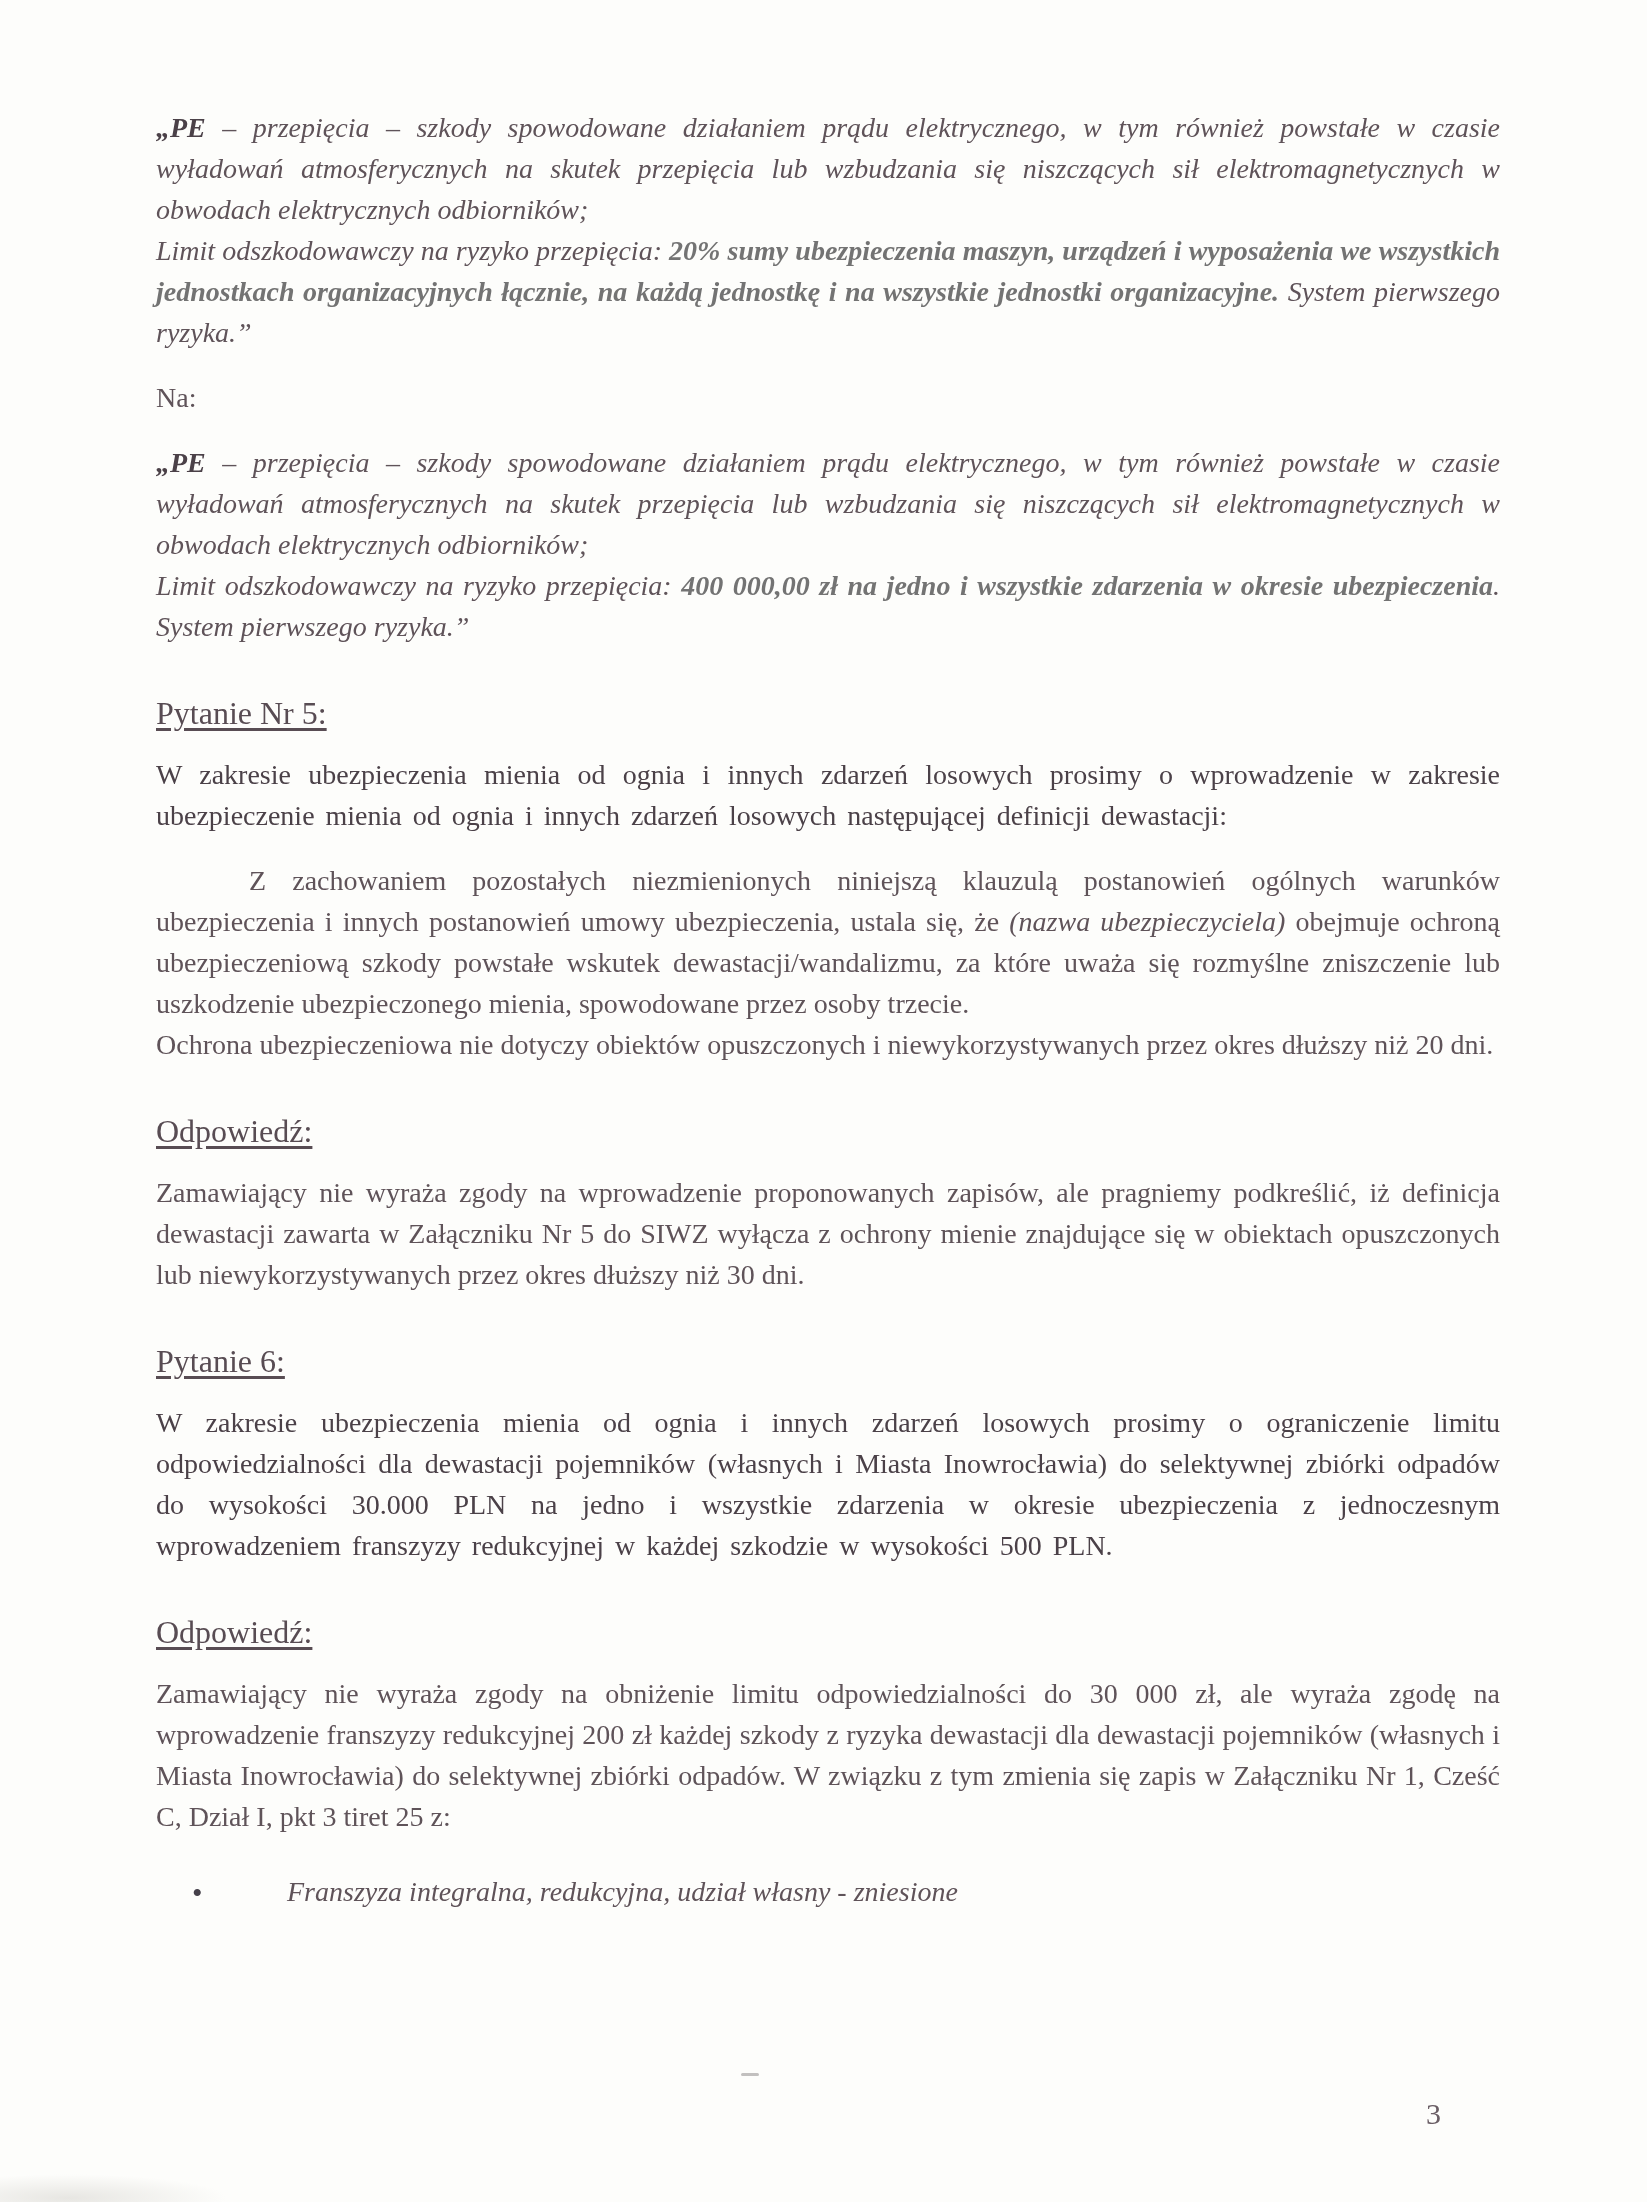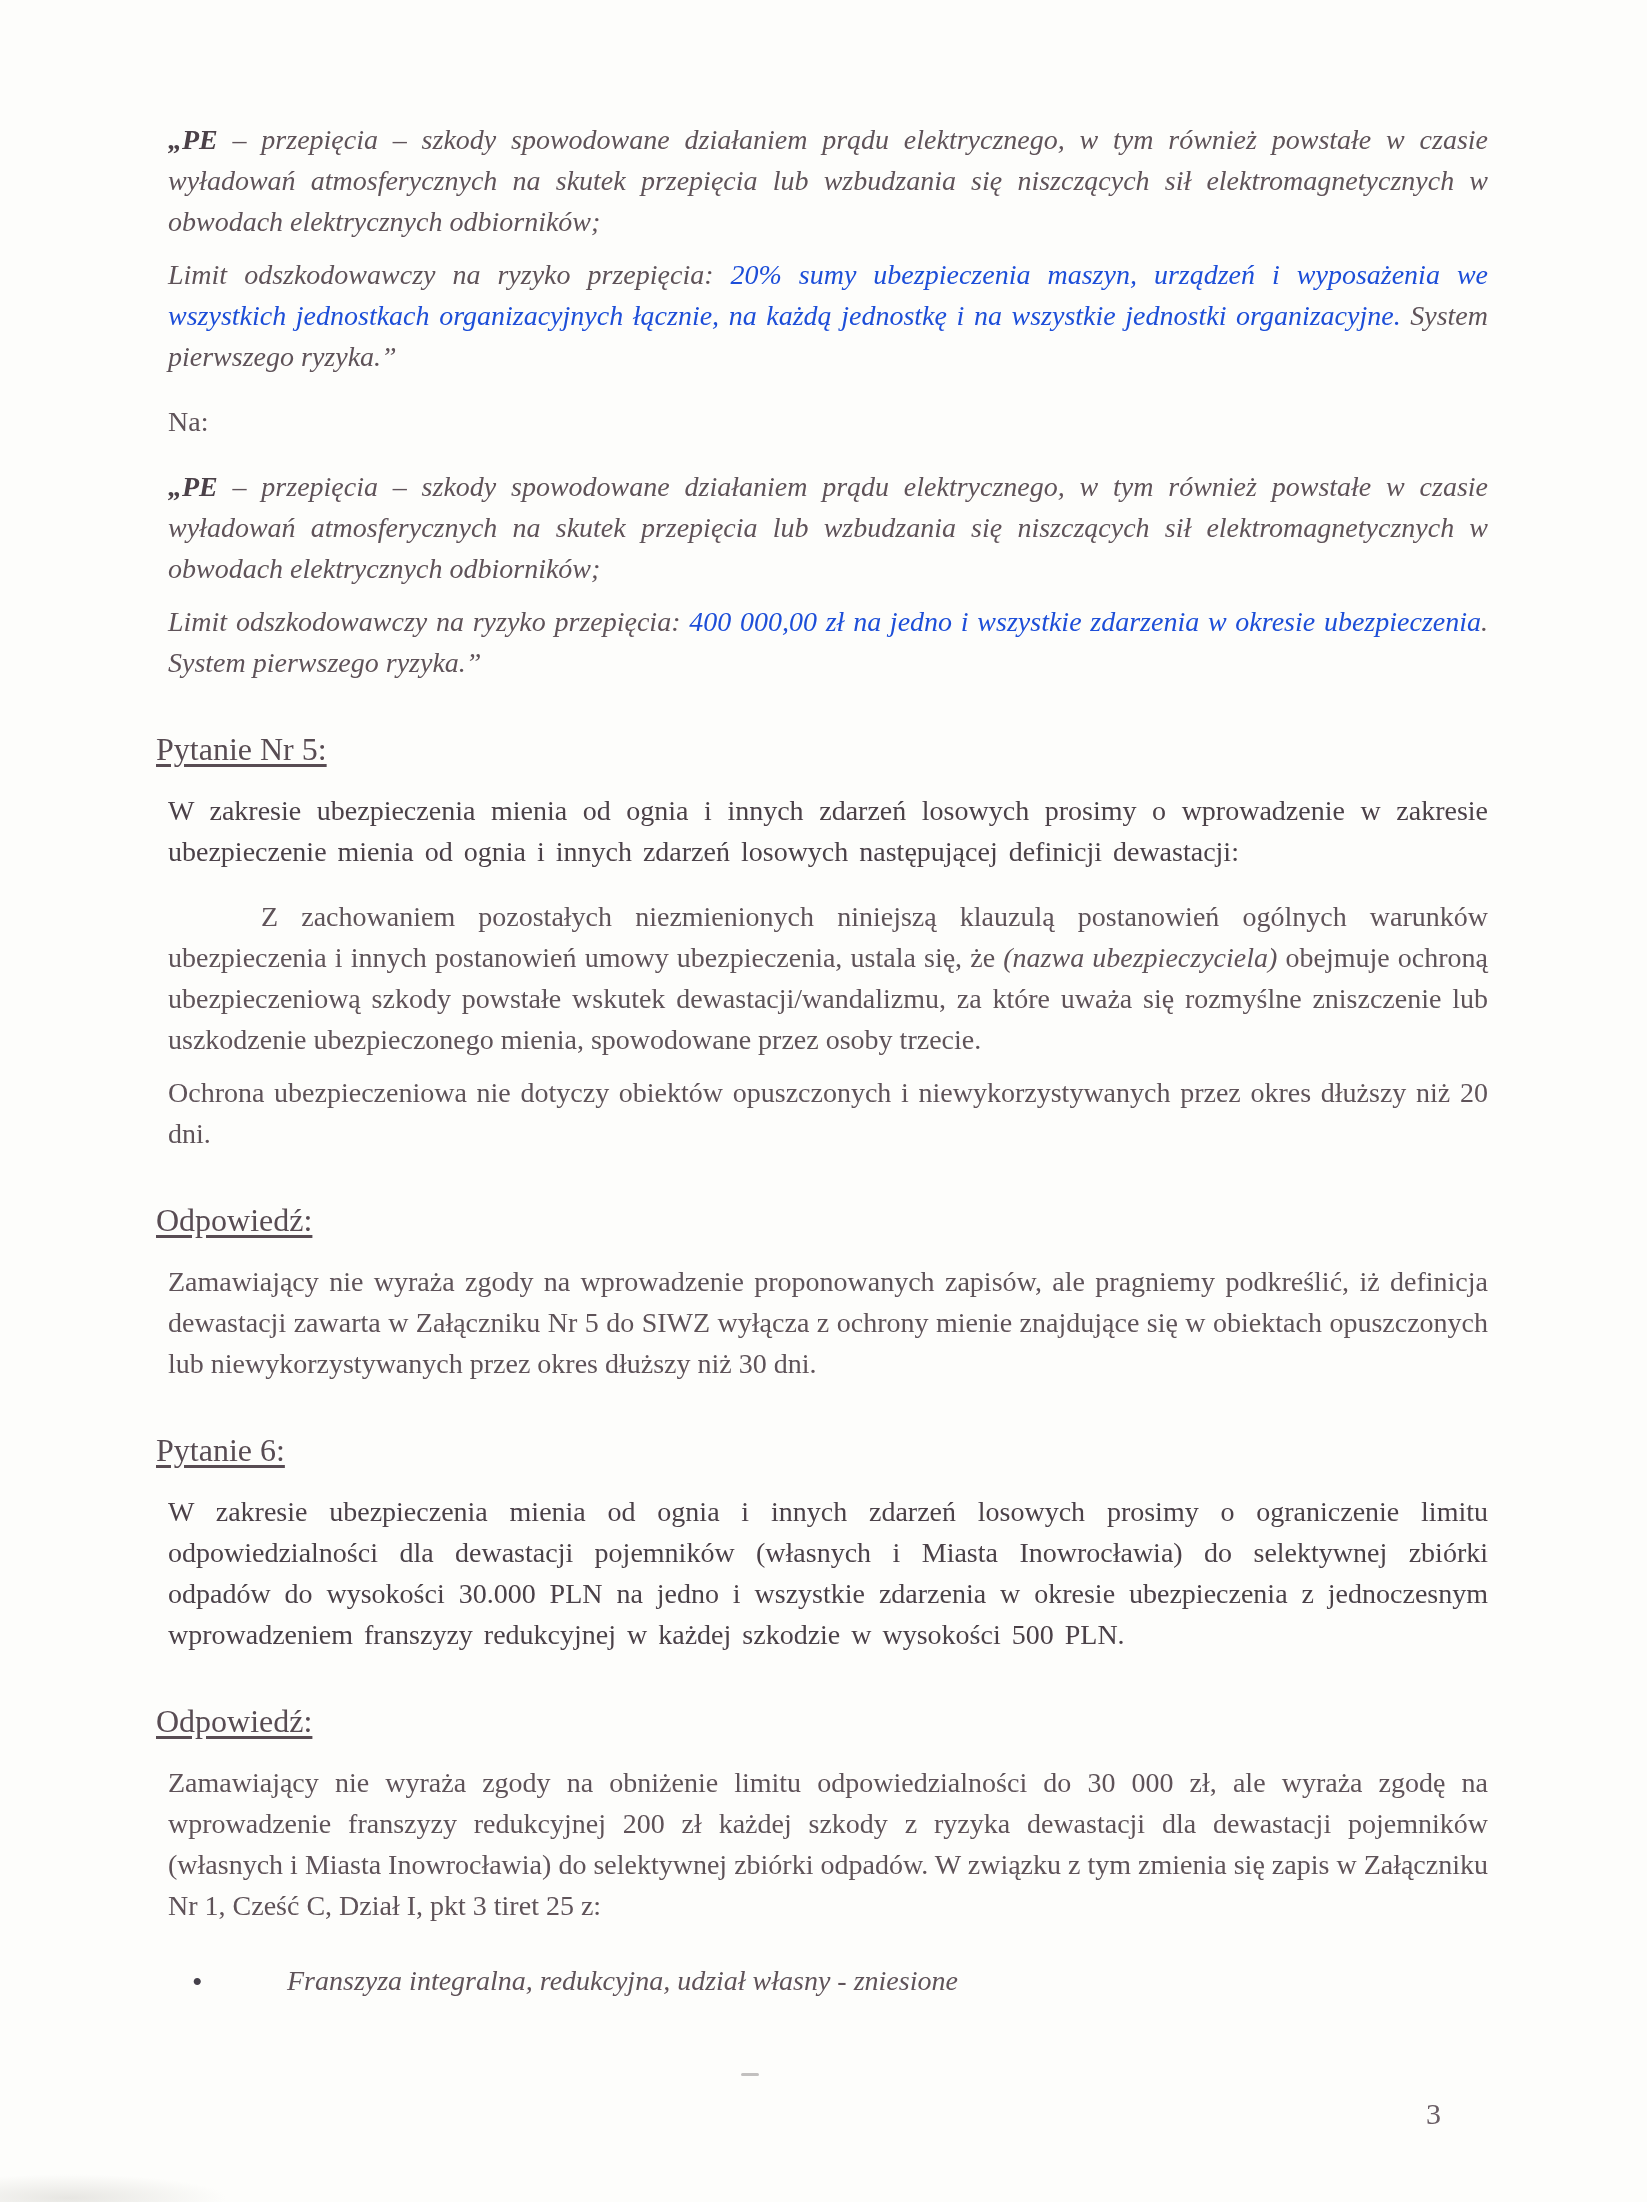--- a/index.html
+++ b/index.html
@@ -12,27 +12,27 @@
     font-family: "Liberation Serif", "DejaVu Serif", serif;
     color: #5f5359;
   }
   .content {
     position: absolute;
     left: 156px;
     top: 107px;
     width: 1344px;
   }
   .para {
-    margin: 12px;
+    margin: 0;
     font-size: 28px;
     line-height: 41px;
     text-align: justify;
   }
   .quote { font-style: italic; }
-  .b  { font-weight: normal; color: #1d4ed8; }
+  .b  { font-weight: bold; color: #737373; }
   .bi { font-weight: bold; color: #4b4148; }
   .plain { margin-top: 24px; margin-bottom: 24px; }
   .heading {
     margin: 0;
     margin-top: 46px;
     font-size: 32px;
     line-height: 41px;
     color: #584c53;
     text-decoration: underline;
     text-underline-offset: 4px;

